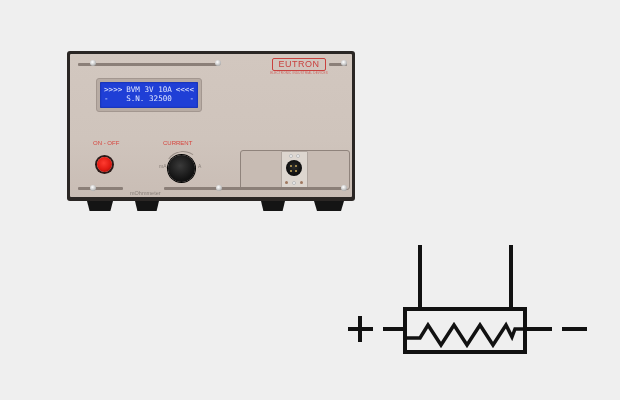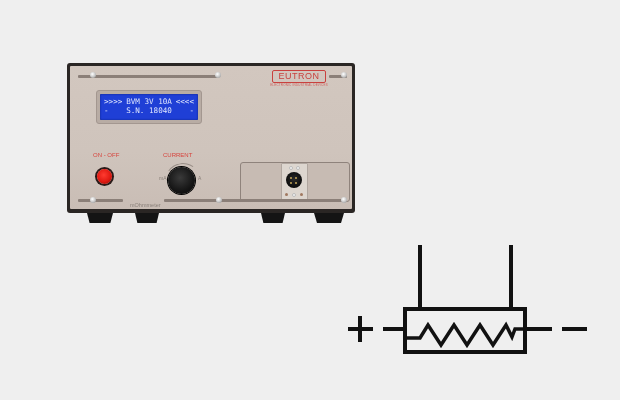--- a/index.html
+++ b/index.html
@@ -1,20 +1,20 @@
 <!DOCTYPE html>
 <html><head>
 <meta charset="utf-8">
 <style>
   html, body { margin:0; padding:0; }
   body {
     width:620px; height:400px; background:#efefef; position:relative; overflow:hidden;
     font-family:"Liberation Sans", sans-serif;
   }
-  .device { position:absolute; left:67px; top:63px; width:288px; height:150px; }
+  .device { position:absolute; left:67px; top:51px; width:288px; height:150px; }
   .case {
     position:absolute; left:0; top:0; width:288px; height:150px;
     background:#2a2624; border-radius:3px;
   }
   .panel {
     position:absolute; left:3px; top:3px; width:282px; height:143px;
     background:linear-gradient(180deg,#d2c7bf 0%,#cfc4bc 60%,#c9bdb5 100%);
     border-radius:1px;
   }
   .rail { position:absolute; height:3px; background:#8b7f78; border-radius:1px; }
@@ -101,21 +101,21 @@
 
     <div class="lcd-bezel">
       <div class="lcd">
         <div class="lcd-line">
           <span>&gt;&gt;&gt;&gt;</span>
           <span>BVM 3V 10A</span>
           <span>&lt;&lt;&lt;&lt;</span>
         </div>
         <div class="lcd-line">
           <span>-</span>
-          <span>S.N. 18040</span>
+          <span>S.N. 32500</span>
           <span>-</span>
         </div>
       </div>
     </div>
 
     <div class="label-red" style="left:23px;top:86px;">ON - OFF</div>
     <div class="power-btn"></div>
 
     <div class="label-red" style="left:93px;top:86px;">CURRENT</div>
     <div class="knob-arc"></div>

